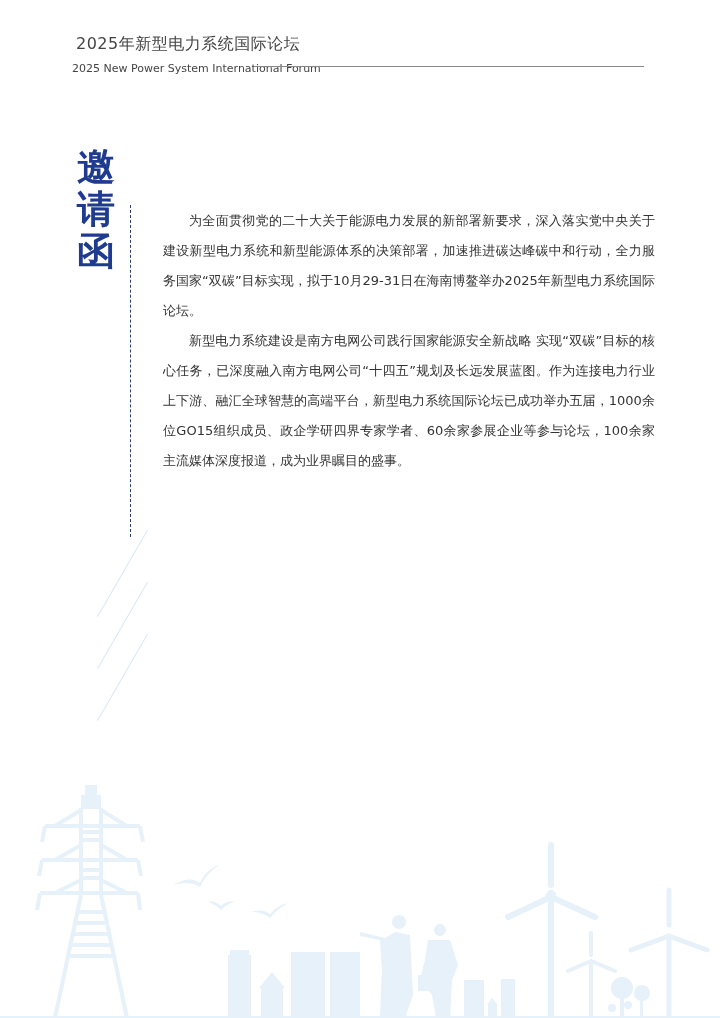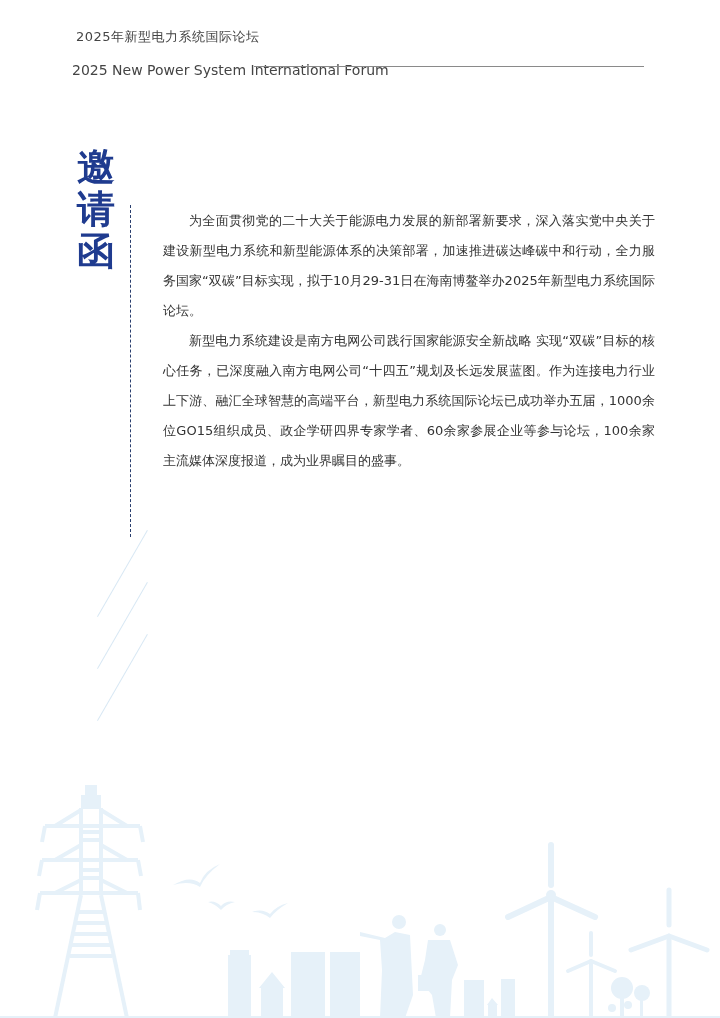--- a/index.html
+++ b/index.html
@@ -1,19 +1,19 @@
 <!DOCTYPE html>
 <html><head>
 <meta charset="utf-8">
 <style>
   html, body { margin:0; padding:0; }
   body { width:720px; height:1018px; background:#ffffff; position:relative; overflow:hidden;
          font-family:"DejaVu Sans", sans-serif; color:#333; }
-  .header-cn { position:absolute; left:76px; top:28px; font-size:13px; color:#444; letter-spacing:0.5px; }
-  .header-en { position:absolute; left:72px; top:62px; font-size:14px; color:#444; }
+  .header-cn { position:absolute; left:76px; top:34px; font-size:16px; color:#444; letter-spacing:0.5px; }
+  .header-en { position:absolute; left:72px; top:62px; font-size:11px; color:#444; }
   .header-rule { position:absolute; left:254px; top:66px; width:390px; height:1px; background:#8a8a8a; }
   .title { position:absolute; left:74px; top:146px; width:44px; color:#1f3b8f; font-weight:bold;
            font-size:38px; line-height:42px; text-align:center; }
   .title span { display:block; }
   .dash { position:absolute; left:130px; top:205px; height:332px; border-left:1.5px dashed #2a3f6e; }
   .diag { position:absolute; width:1px; background:#d8e8f4; transform-origin:top left; }
   .body-text { position:absolute; left:163px; top:206px; width:492px; font-size:13px; line-height:30px;
                color:#333; text-align:justify; }
   .body-text p { margin:0; text-indent:2em; }
   .illus { position:absolute; left:0; top:760px; width:720px; height:258px; }

